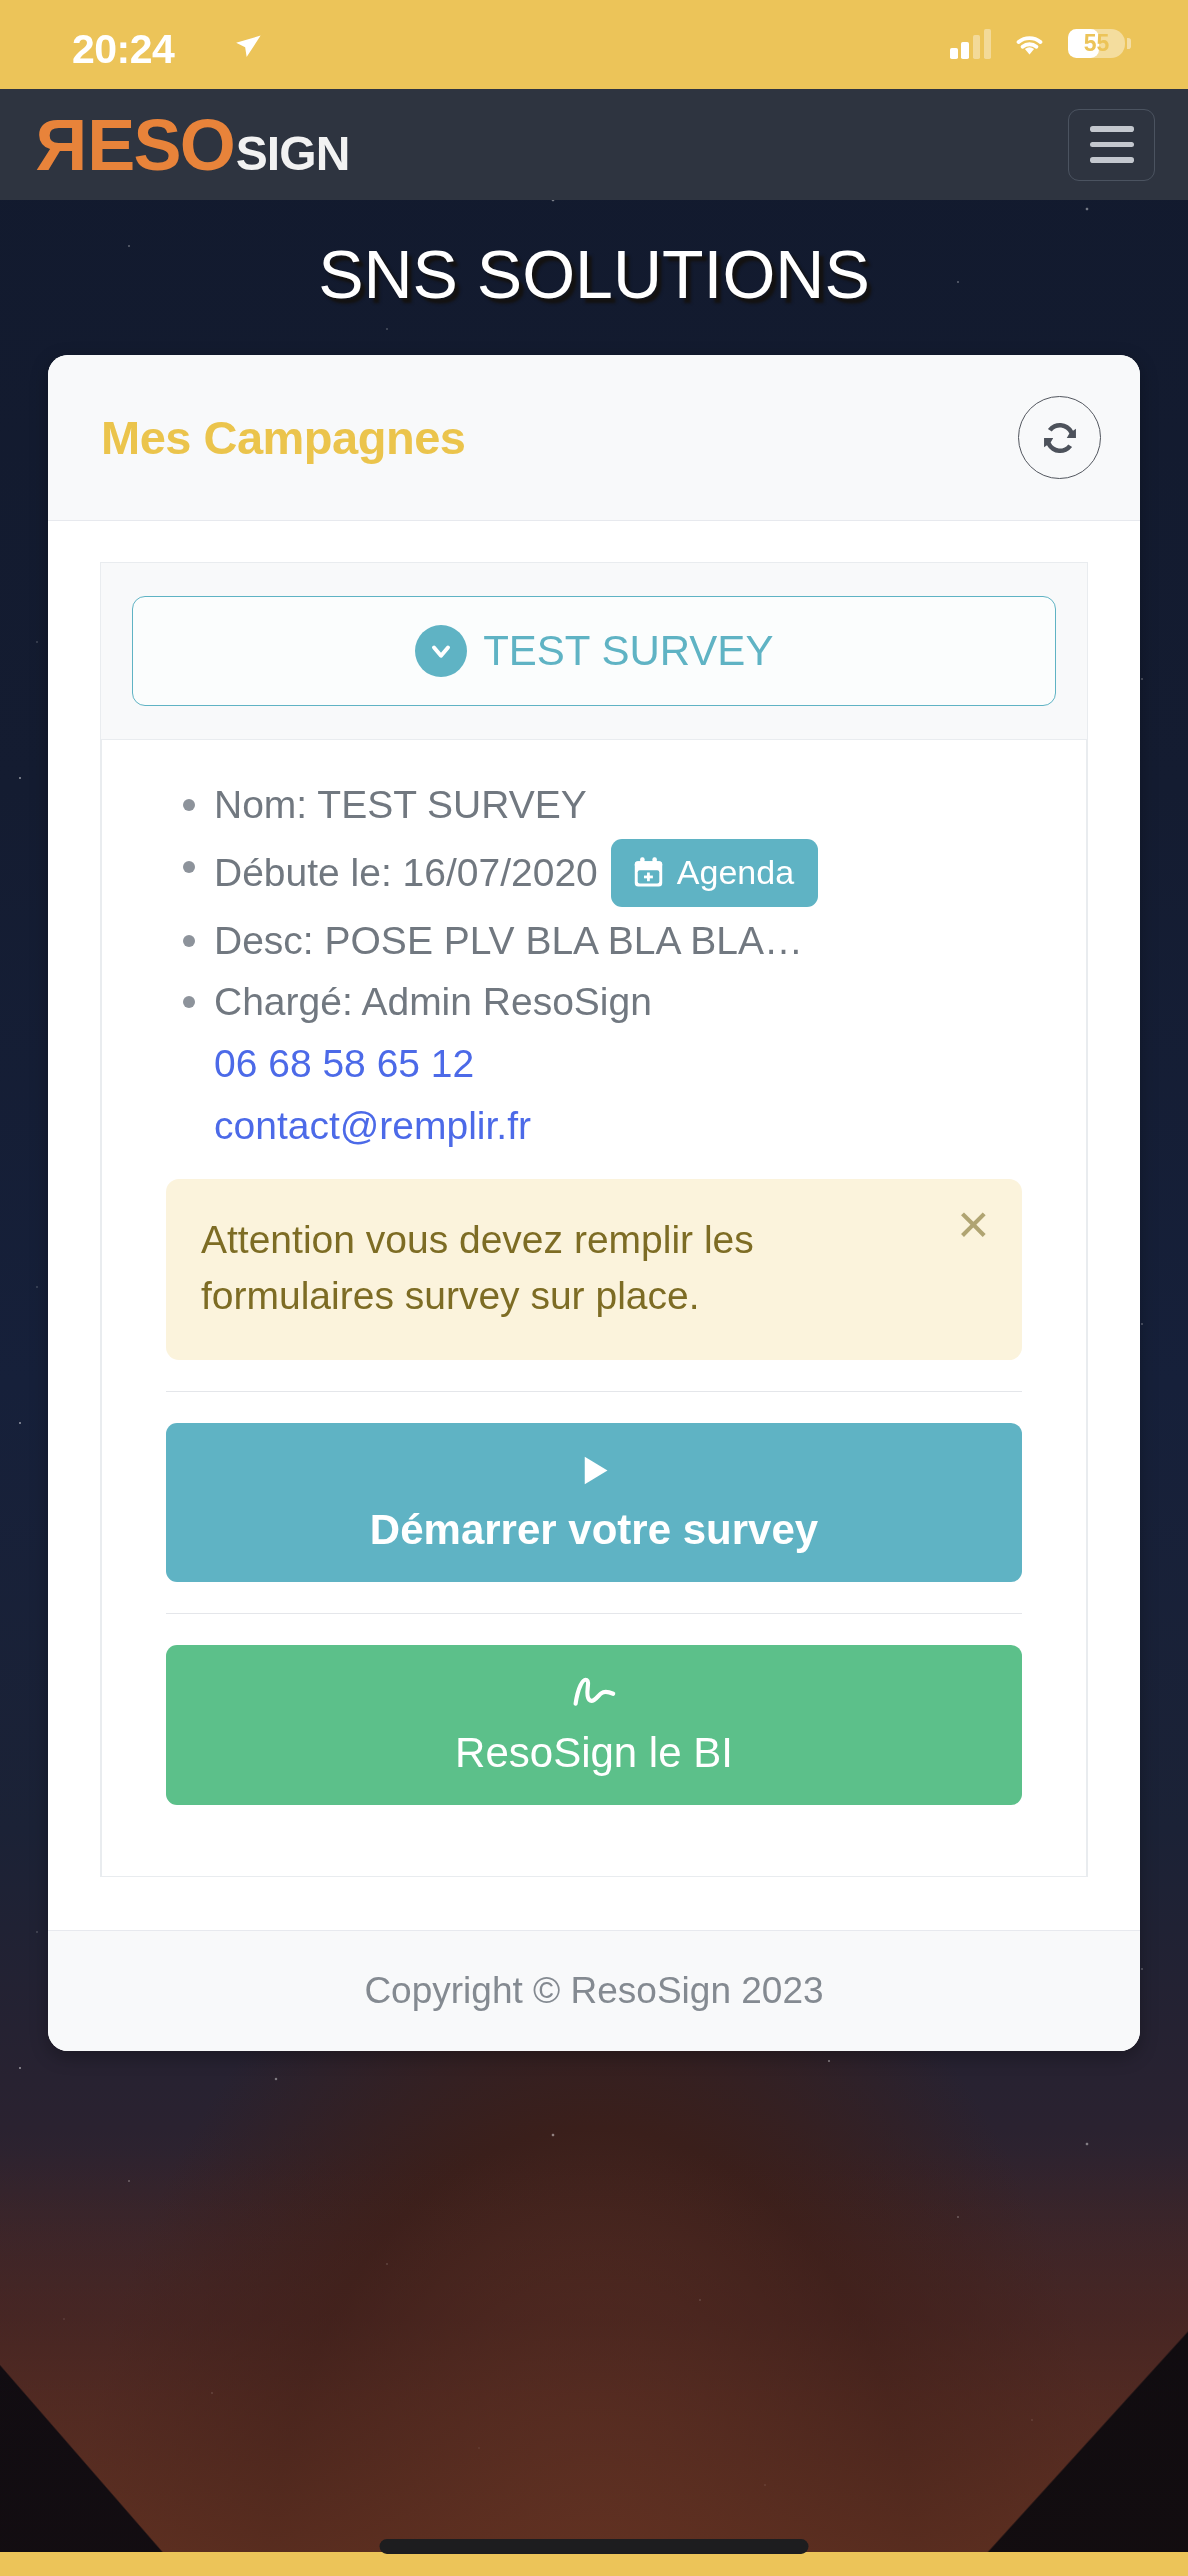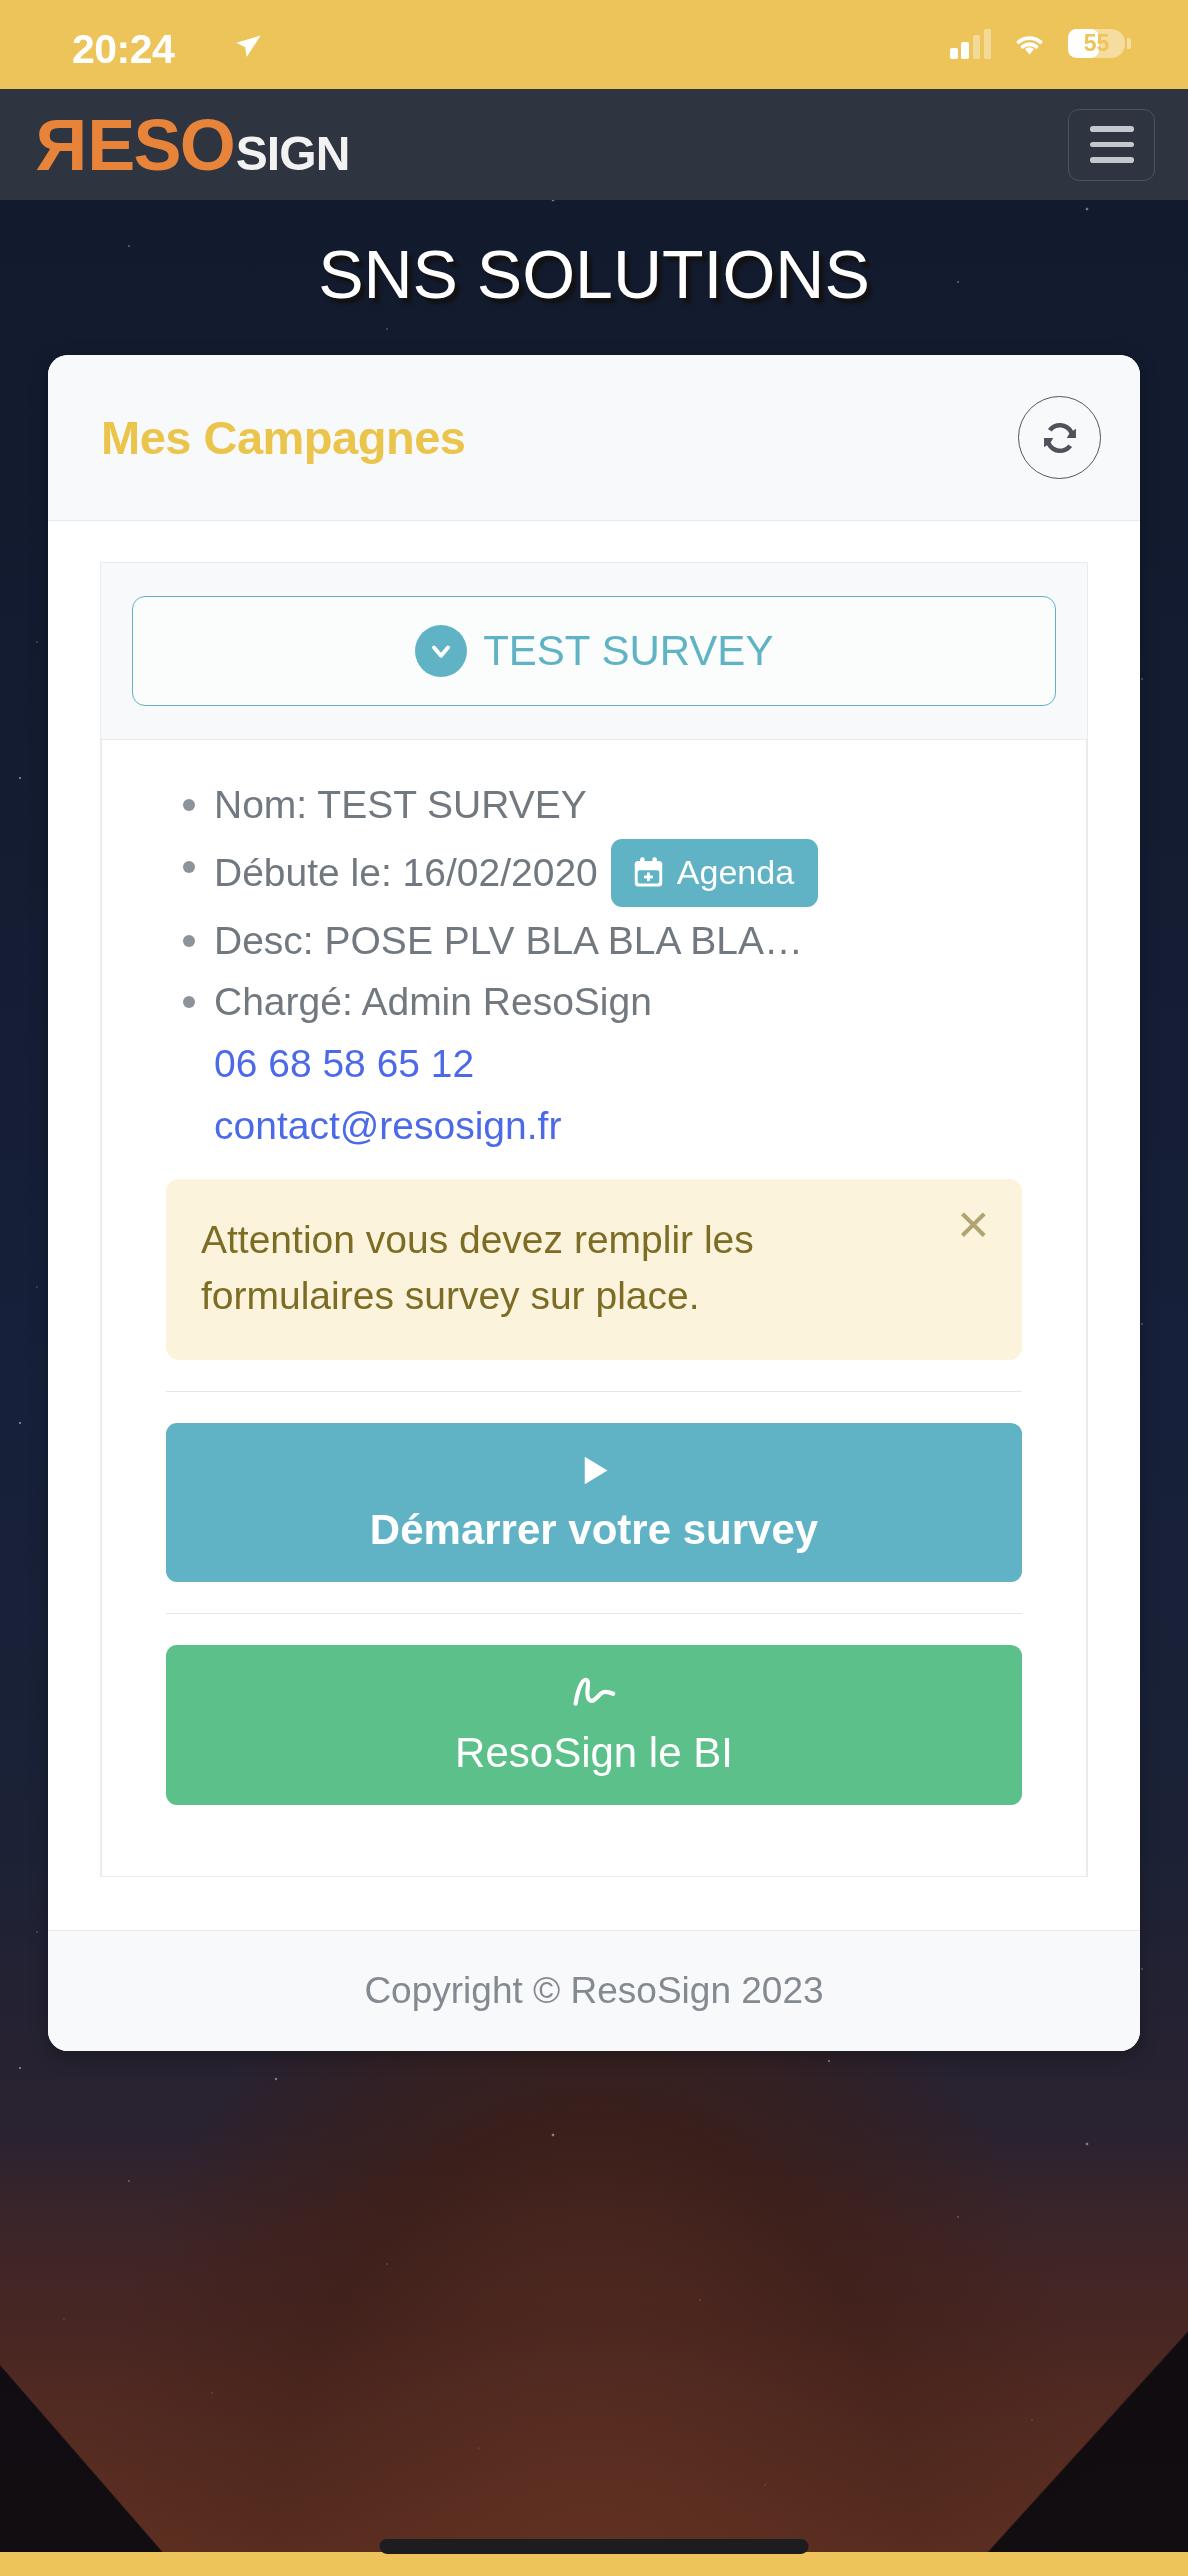--- a/index.html
+++ b/index.html
@@ -416,42 +416,42 @@
             <span class="label">TEST SURVEY</span>
           </button>
         </div>
 
         <div id="accordion-panel">
 
           <ul id="info-list">
             <li>Nom: TEST SURVEY</li>
             <li>
               <span class="date-row">
-                <span>Débute le: 16/02/2020</span>
+                <span>Débute le: 16/07/2020</span>
                 <button id="agenda-btn">
                   <svg width="35" height="35" viewBox="0 0 24 24">
                     <rect x="2.6" y="4.2" width="18.8" height="17.4" rx="2.4" fill="#ffffff"></rect>
                     <rect x="2.6" y="4.2" width="18.8" height="4.4" rx="2" fill="#ffffff"></rect>
                     <rect x="6.3" y="1.6" width="3" height="4.6" rx="1.3" fill="#ffffff"></rect>
                     <rect x="14.7" y="1.6" width="3" height="4.6" rx="1.3" fill="#ffffff"></rect>
                     <rect x="4.6" y="10.4" width="14.8" height="9.2" rx="1.4" fill="#5fb3c4"></rect>
                     <rect x="11" y="12" width="1.9" height="6" fill="#ffffff"></rect>
                     <rect x="8.9" y="14.1" width="6.1" height="1.9" fill="#ffffff"></rect>
                   </svg>
                   <span>Agenda</span>
                 </button>
               </span>
             </li>
             <li>Desc: POSE PLV BLA BLA BLA…</li>
             <li>Chargé: Admin ResoSign</li>
             <li class="no-bullet link-line">
               <a href="#">06 68 58 65 12</a>
             </li>
             <li class="no-bullet link-line">
-              <a href="#">contact@resosign.fr</a>
+              <a href="#">contact@remplir.fr</a>
             </li>
           </ul>
 
           <div id="alert">
             <div id="alert-text">Attention vous devez remplir les formulaires survey sur place.</div>
             <button id="alert-close">✕</button>
           </div>
 
           <hr class="sep">
 

